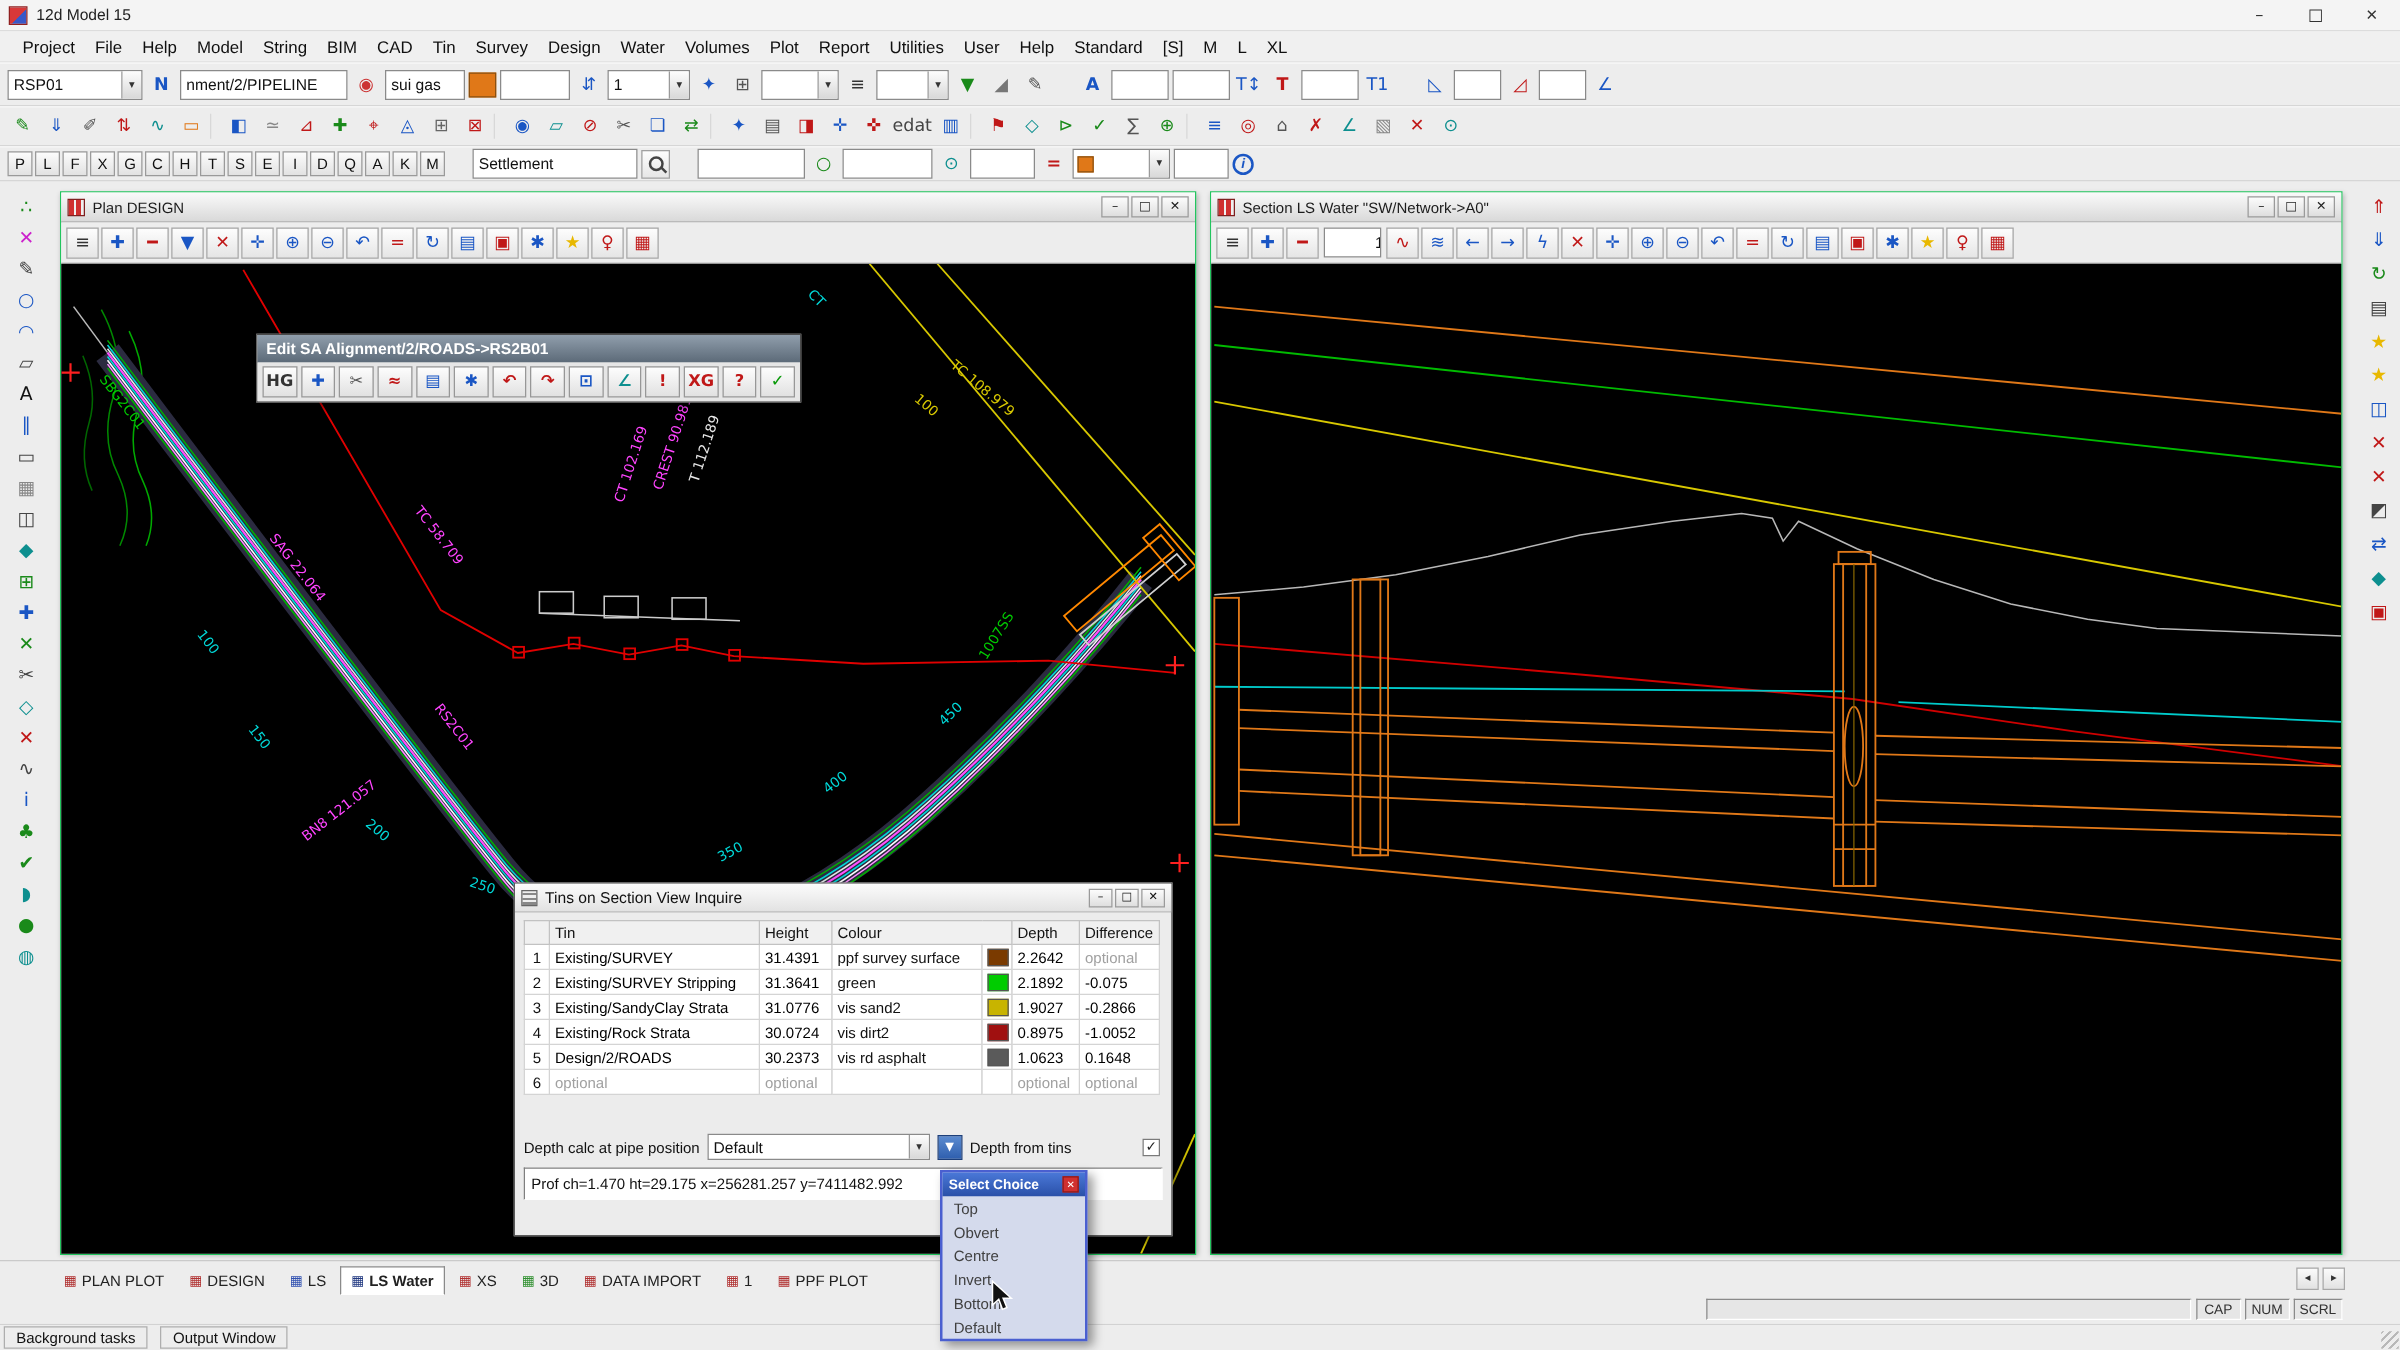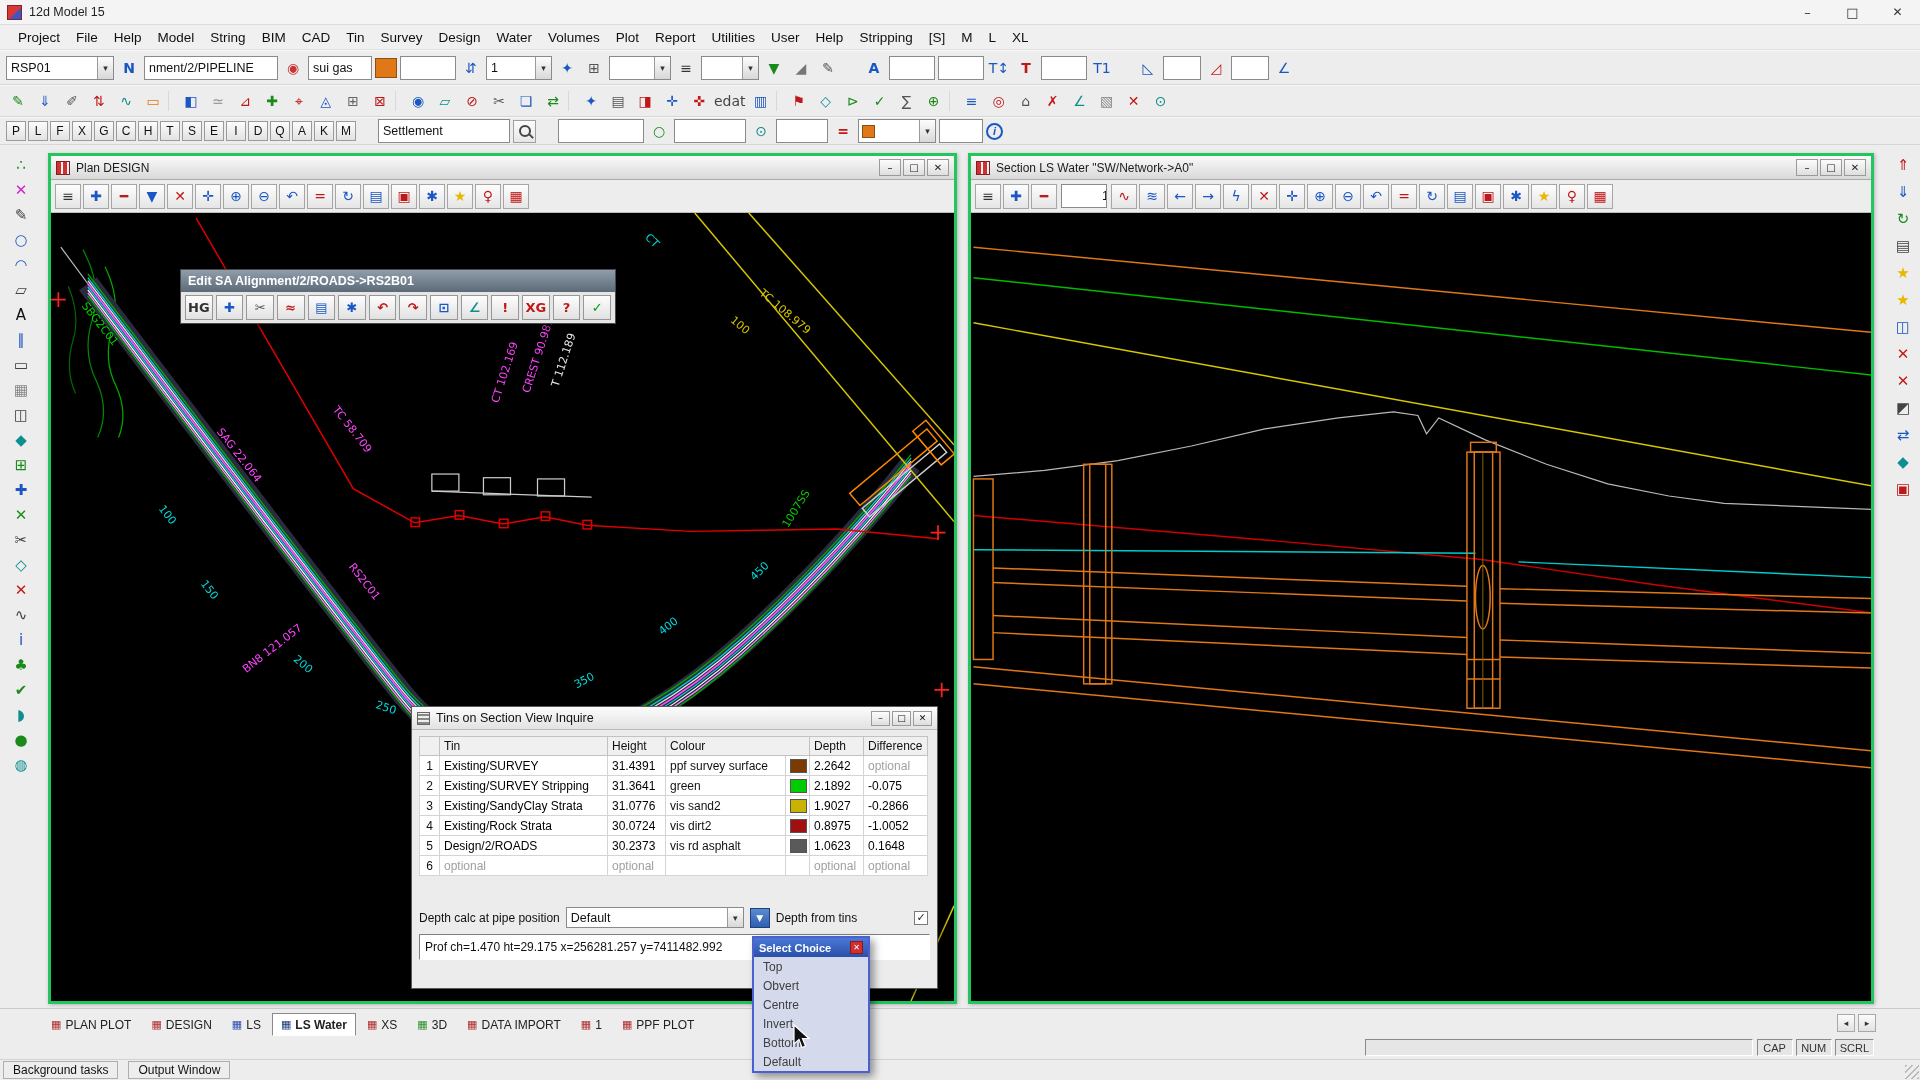--- a/index.html
+++ b/index.html
@@ -41,39 +41,39 @@
   .mag::before { content:""; position:absolute; left:5px; top:4px; width:8px; height:8px; border:2px solid #444; border-radius:50%; }
   .mag::after { content:""; position:absolute; left:14px; top:14px; width:6px; height:2px; background:#444; transform:rotate(45deg); }
   .circ { width:17px; height:17px; border:2px solid #1a56c4; border-radius:50%; display:flex; align-items:center; justify-content:center; font-size:11px; color:#1a56c4; font-weight:bold; font-style:italic; }
 
   
   .left-dock { position:absolute; left:0; top:145px; bottom:72px; width:42px; display:flex; flex-direction:column; align-items:center; padding-top:8px; gap:2px; }
   .right-dock { position:absolute; right:0; top:145px; bottom:72px; width:34px; display:flex; flex-direction:column; align-items:center; padding-top:8px; gap:4px; }
   .dock-btn { width:26px; height:23px; display:flex; align-items:center; justify-content:center; font-size:15px; font-family:"DejaVu Sans",sans-serif; }
 
   
-  .panel { position:absolute; border:3px solid #22c55e; background:#ededed; display:flex; flex-direction:column; box-shadow:1px 1px 4px rgba(0,0,0,.25);justify-content:center; }
+  .panel { position:absolute; border:1px solid #22c55e; background:#ededed; display:flex; flex-direction:column; box-shadow:1px 1px 4px rgba(0,0,0,.25);justify-content:center; }
   #plan-panel { left:48px; top:153px; width:909px; height:851px; }
   #section-panel { left:968px; top:153px; width:906px; height:851px; }
   .panel-titlebar { height:24px; background:linear-gradient(#fafafa,#d9d9d9); display:flex; align-items:center; gap:6px; padding:0 5px; border-bottom:1px solid #ababab; }
   .panel-icon { width:14px; height:14px; background:repeating-linear-gradient(90deg,#d03030 0 4px,#f0f0f0 4px 6px); border:1px solid #802020; }
   .panel-title { font-size:12px; color:#1c1c1c; white-space:nowrap; }
   .panel-buttons { margin-left:auto; display:flex; gap:2px; }
   .win-btn { width:22px; height:17px; border:1px solid #9a9a9a; background:linear-gradient(#fcfcfc,#dedede); font-size:10px; display:flex; align-items:center; justify-content:center; color:#222; font-family:"DejaVu Sans",sans-serif; }
   .panel-toolbar { height:33px; display:flex; align-items:center; gap:2px; padding:0 4px; background:#ededed; border-bottom:1px solid #bdbdbd; }
   .tb-seq { display:flex; gap:2px; }
   .ptb-btn { width:26px; height:25px; border:1px solid #a6a6a6; background:linear-gradient(#fdfdfd,#e5e5e5); display:flex; align-items:center; justify-content:center; font-size:14px; font-family:"DejaVu Sans",sans-serif; }
   .zoom-combo { width:46px; height:24px; margin:0 2px;padding-left:36px; }
   .canvas { position:relative; flex:1; background:#000; overflow:hidden; }
   .canvas > svg { position:absolute; inset:0; width:100%; height:100%; }
   .labels { position:absolute; inset:0; pointer-events:none; }
   .cad-label { position:absolute; font-size:11px; white-space:nowrap; transform-origin:0 50%; font-family:"DejaVu Sans",sans-serif; }
 
   
-  #edit-toolbar { position:absolute; left:129px; top:56px; width:436px; border:1px solid #4a4a4a; background:#e2e2e2; box-shadow:3px 3px 7px rgba(0,0,0,.55); }
+  #edit-toolbar { position:absolute; left:156px; top:56px; width:436px; border:1px solid #4a4a4a; background:#e2e2e2; box-shadow:3px 3px 7px rgba(0,0,0,.55); }
   .et-title { height:22px; background:linear-gradient(#909eac,#5c6a78); color:#fff; font-weight:bold; font-size:12.5px; display:flex; align-items:center; padding:0 7px; white-space:nowrap; }
   .et-icons { display:flex; gap:3px; padding:3px 4px; background:#e6e6e6; }
   .et-btn { width:28px; height:25px; border:1px solid #979797; background:linear-gradient(#fdfdfd,#e1e1e1); display:flex; align-items:center; justify-content:center; font-size:13px; font-weight:bold; font-family:"DejaVu Sans",sans-serif; }
 
   
   #inquire-dialog { position:absolute; left:411px; top:706px; width:527px; height:283px; background:#ececec; border:1px solid #5a5a5a; box-shadow:4px 4px 10px rgba(0,0,0,.45); z-index:50; display:flex; flex-direction:column; }
   .dlg-titlebar { height:23px; display:flex; align-items:center; gap:6px; padding:0 5px; background:linear-gradient(#fcfcfc,#e2e2e2); border-bottom:1px solid #bbb; }
   .dlg-icon { width:13px; height:13px; background:repeating-linear-gradient(0deg,#888 0 2px,#eee 2px 4px); border:1px solid #666; }
   .dlg-title { font-size:12.5px; }
   .dlg-buttons { margin-left:auto; display:flex; gap:2px; }
@@ -148,21 +148,21 @@
       <span class="menu-item">Tin</span>
       <span class="menu-item">Survey</span>
       <span class="menu-item">Design</span>
       <span class="menu-item">Water</span>
       <span class="menu-item">Volumes</span>
       <span class="menu-item">Plot</span>
       <span class="menu-item">Report</span>
       <span class="menu-item">Utilities</span>
       <span class="menu-item">User</span>
       <span class="menu-item">Help</span>
-      <span class="menu-item">Stripping</span>
+      <span class="menu-item">Standard</span>
       <span class="menu-item">[S]</span>
       <span class="menu-item">M</span>
       <span class="menu-item">L</span>
       <span class="menu-item">XL</span>
     </div>
 
   <div class="tbrow" id="toolbar1">
     <div class="combo" style="width:108px">
       <span class="combo-text">RSP01</span>
       <span class="combo-arrow ico">▾</span>

